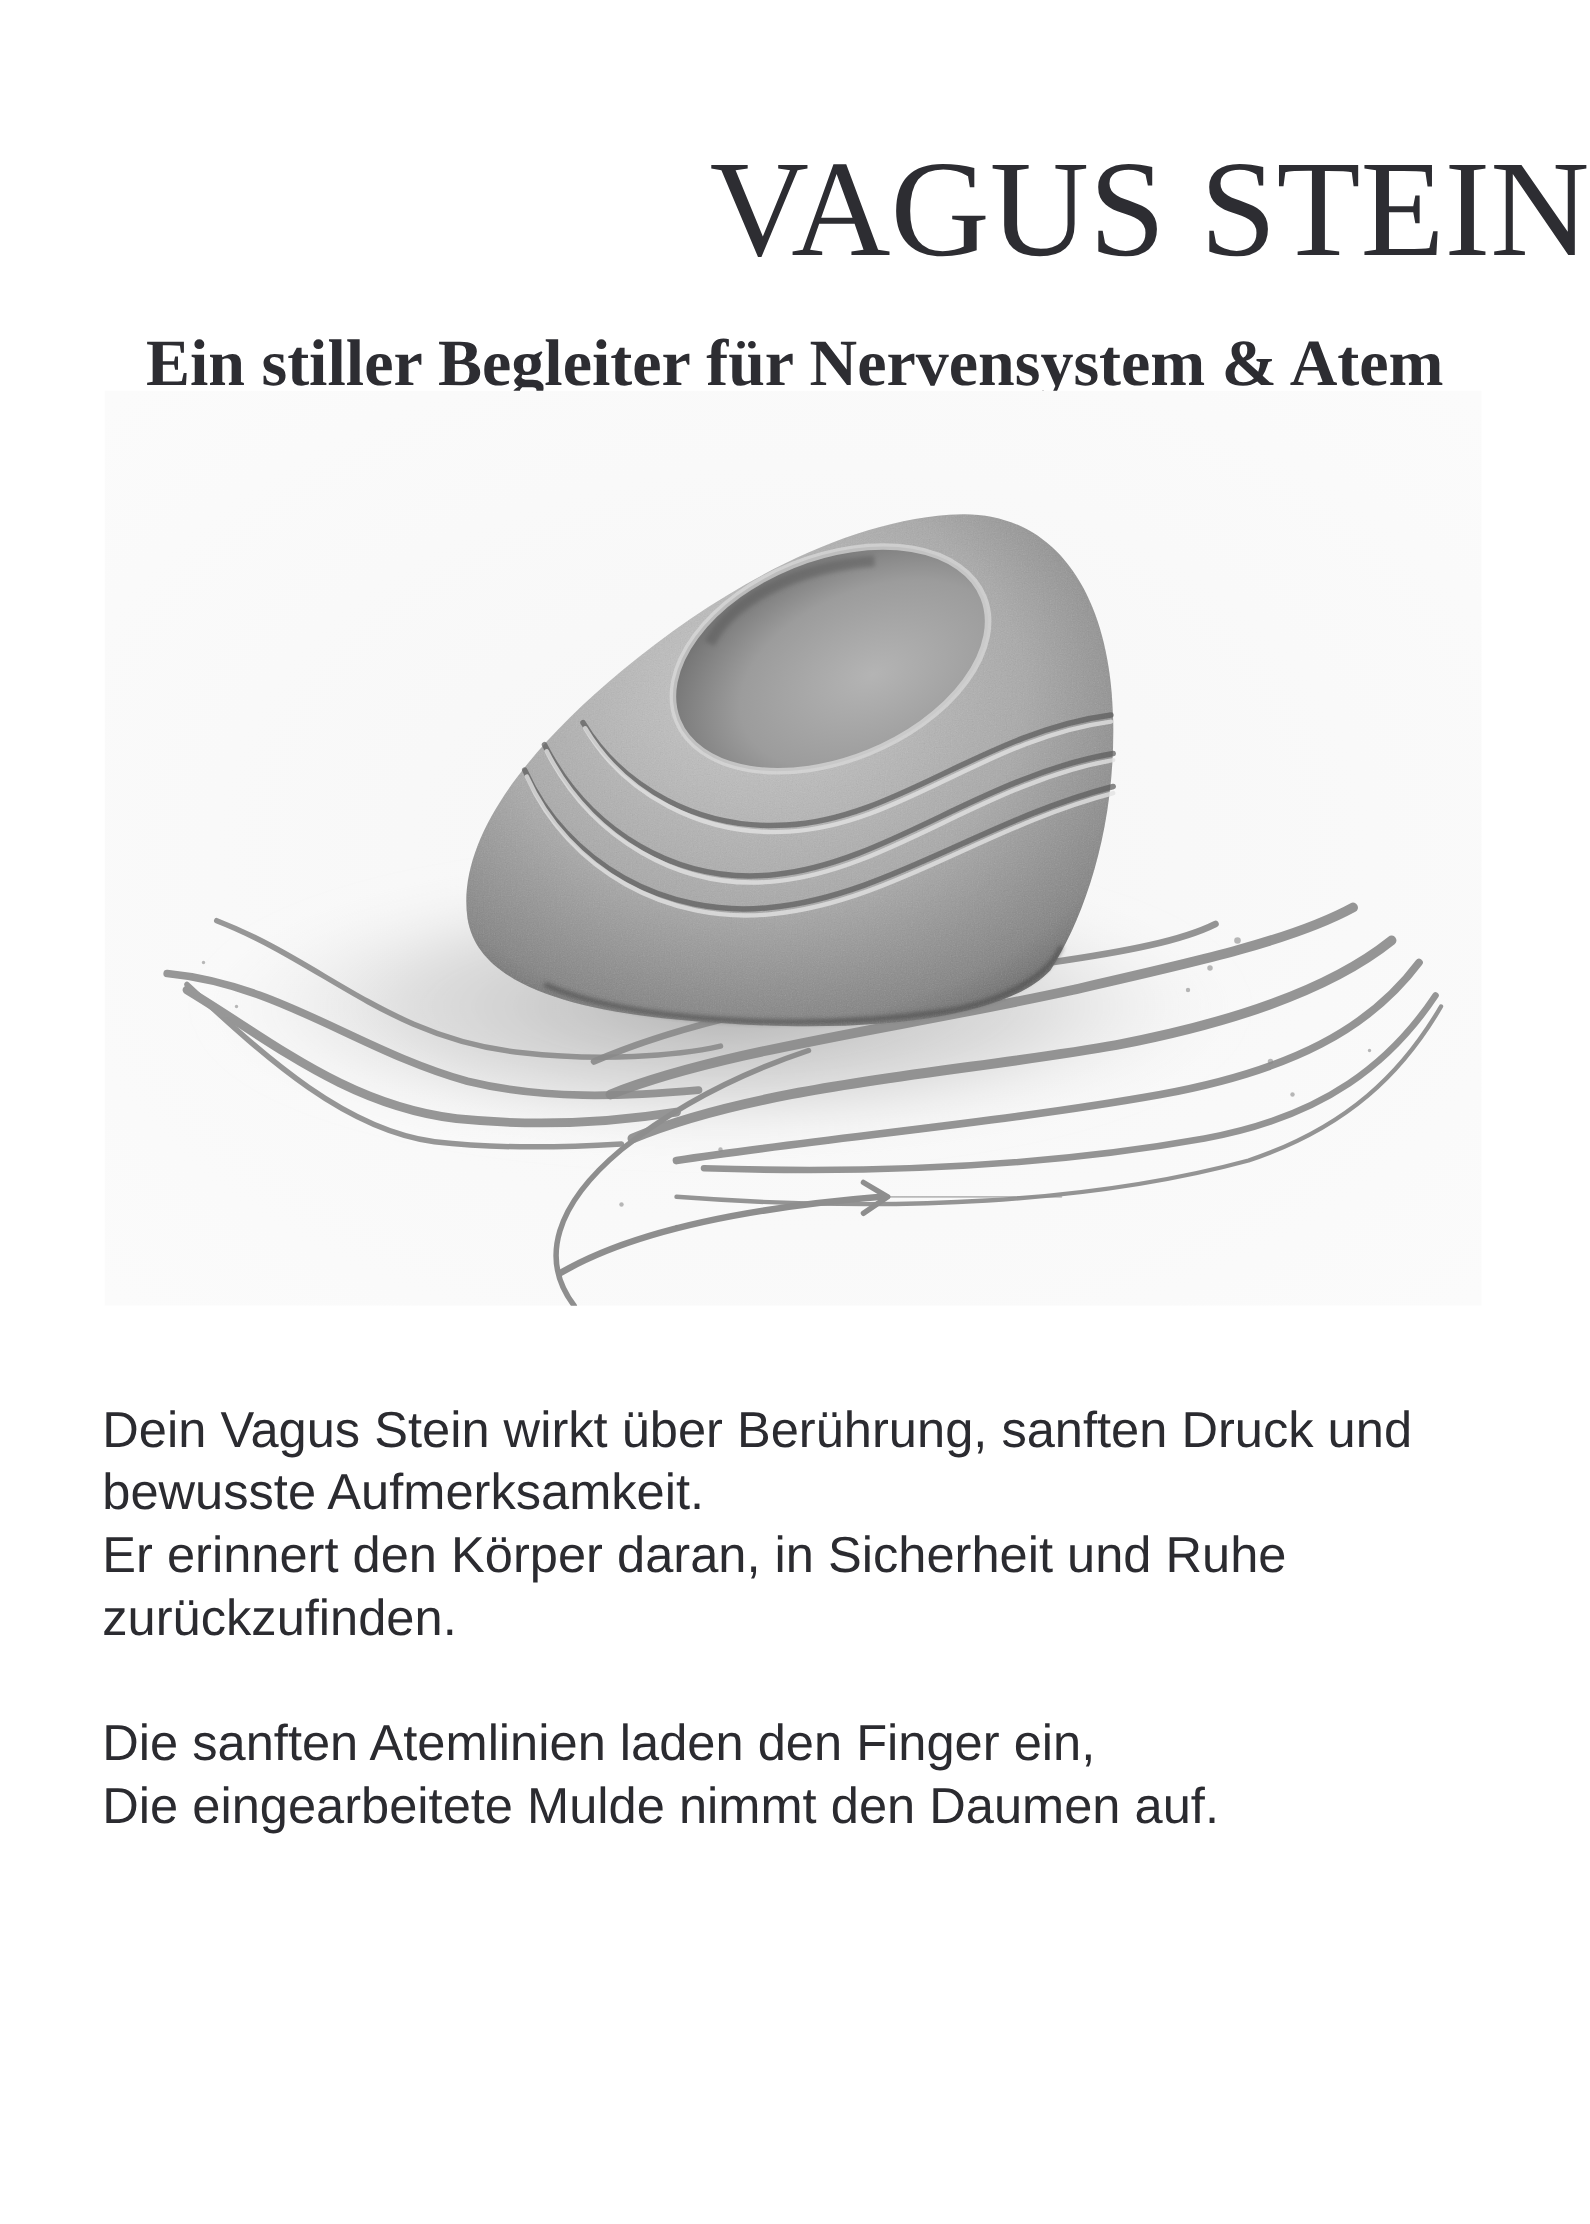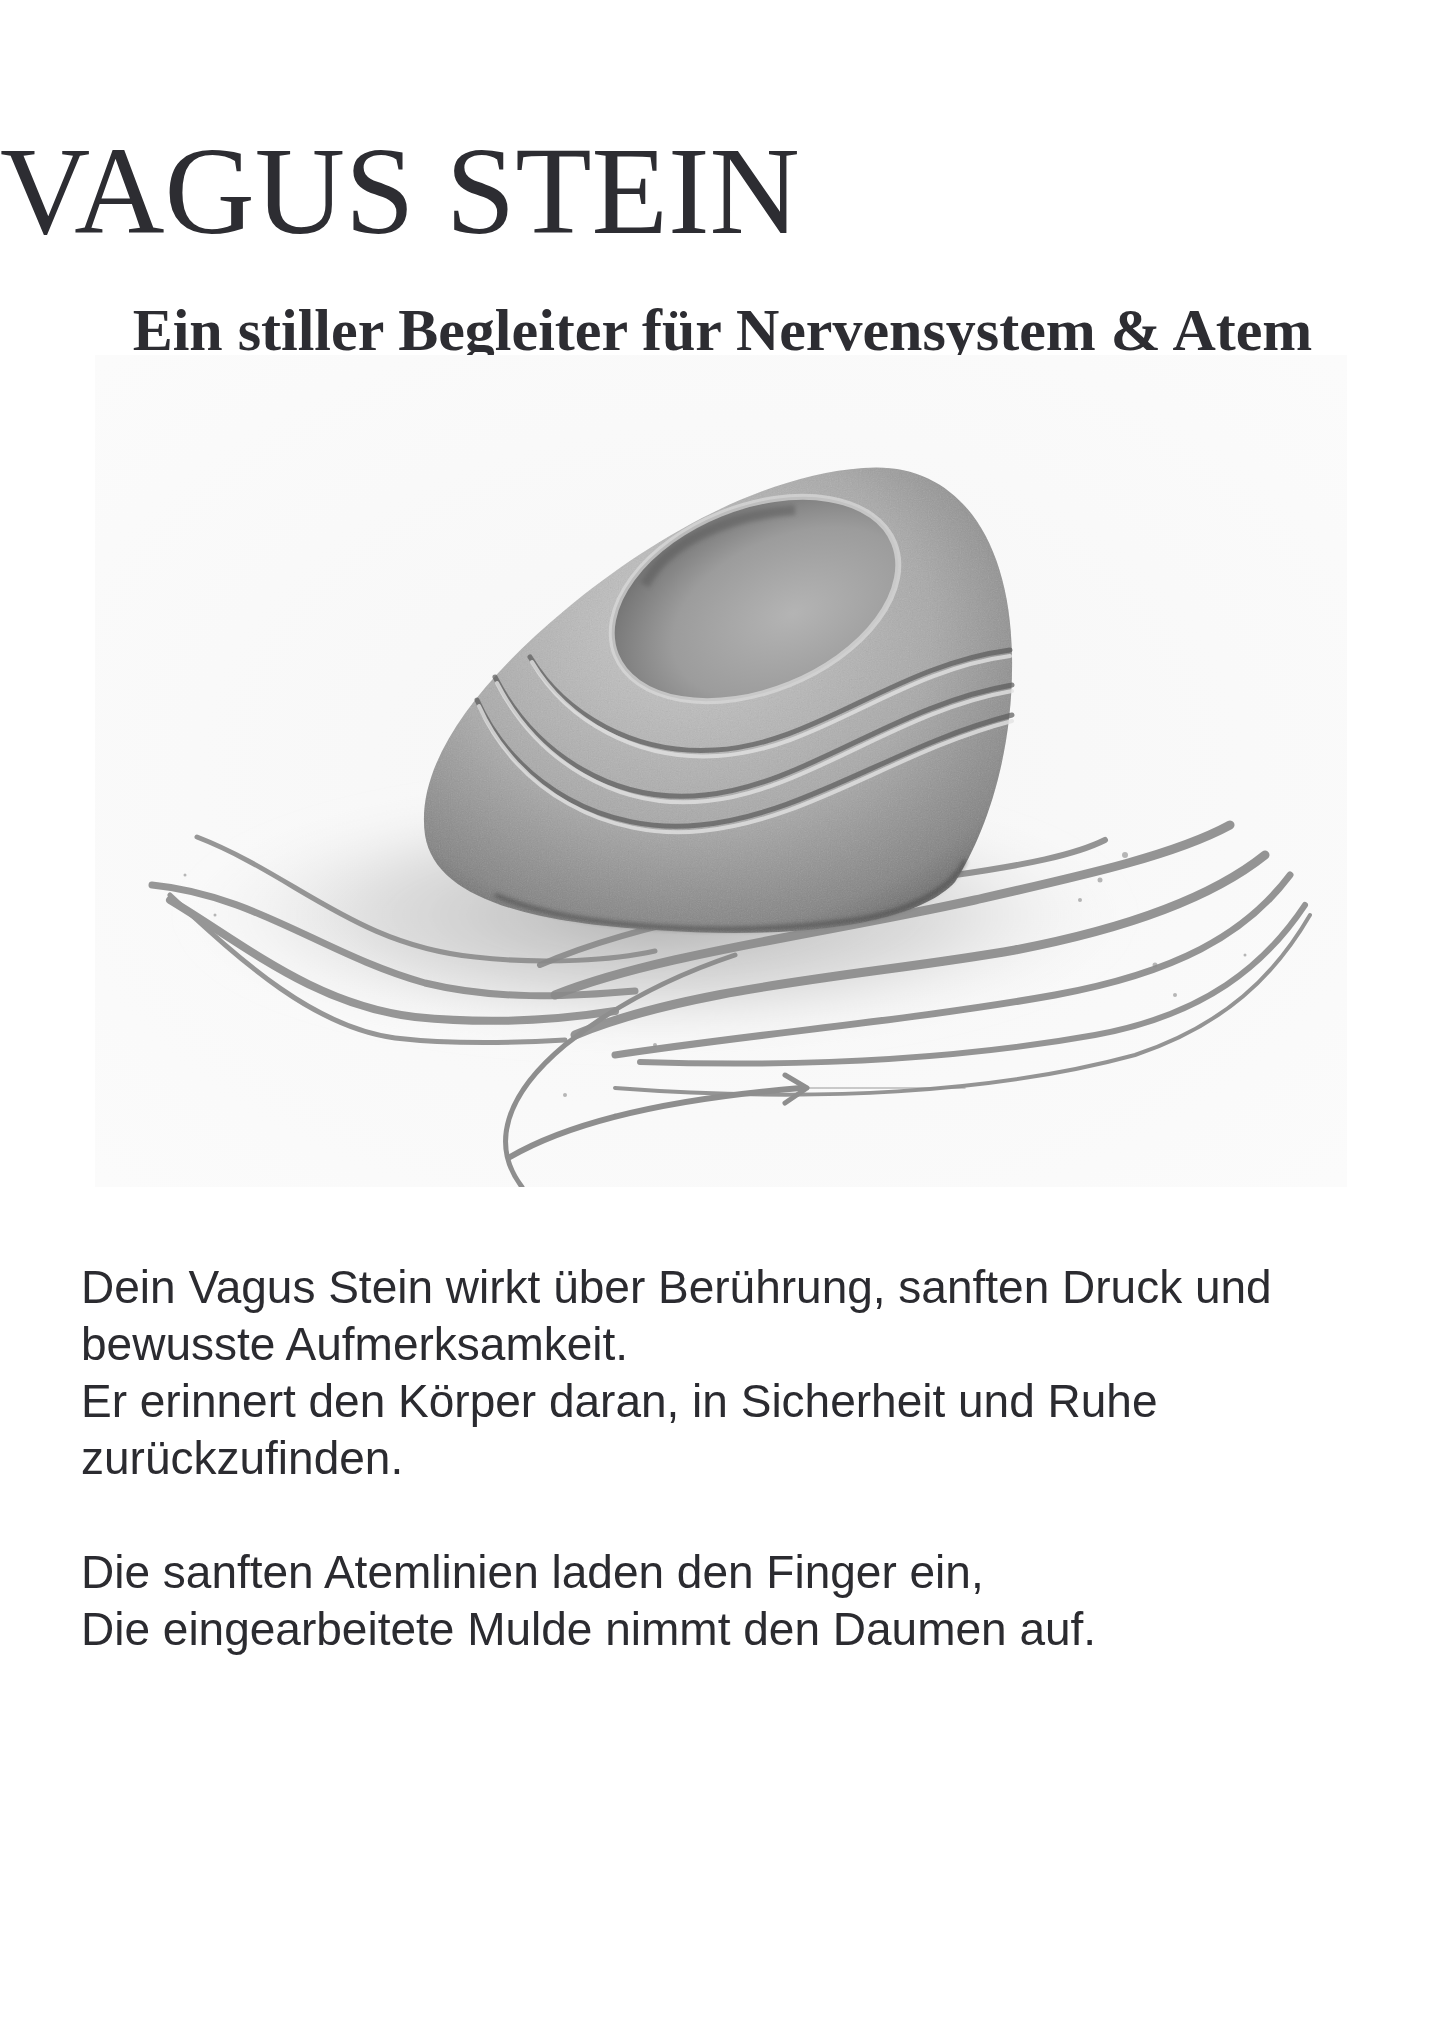--- a/index.html
+++ b/index.html
@@ -11,21 +11,21 @@
     width: 1445px;
     height: 2022px;
     position: relative;
     overflow: hidden;
   }
   .title {
     position: absolute;
     left: 0;
     top: 129px;
     width: 1445px;
-    text-align: left;
+    text-align: right;
     font-family: "Liberation Serif", "DejaVu Serif", serif;
     font-size: 125px;
     line-height: 125px;
     color: #2d2d32;
     margin: 0;
     font-weight: normal;
     letter-spacing: 0px;
     white-space: nowrap;
   }
   .subtitle {
@@ -58,21 +58,21 @@
     position: absolute;
     left: 81px;
     top: 1259px;
     width: 1340px;
     font-family: "Liberation Sans", "DejaVu Sans", sans-serif;
     font-size: 46px;
     line-height: 57px;
     color: #2b2b30;
   }
   .paragraph {
-    margin: 0;
+    margin: 12px;
   }
   .paragraph + .paragraph {
     margin-top: 57px;
   }
   .line {
     display: block;
     white-space: pre;
   }
 </style>
 </head>

